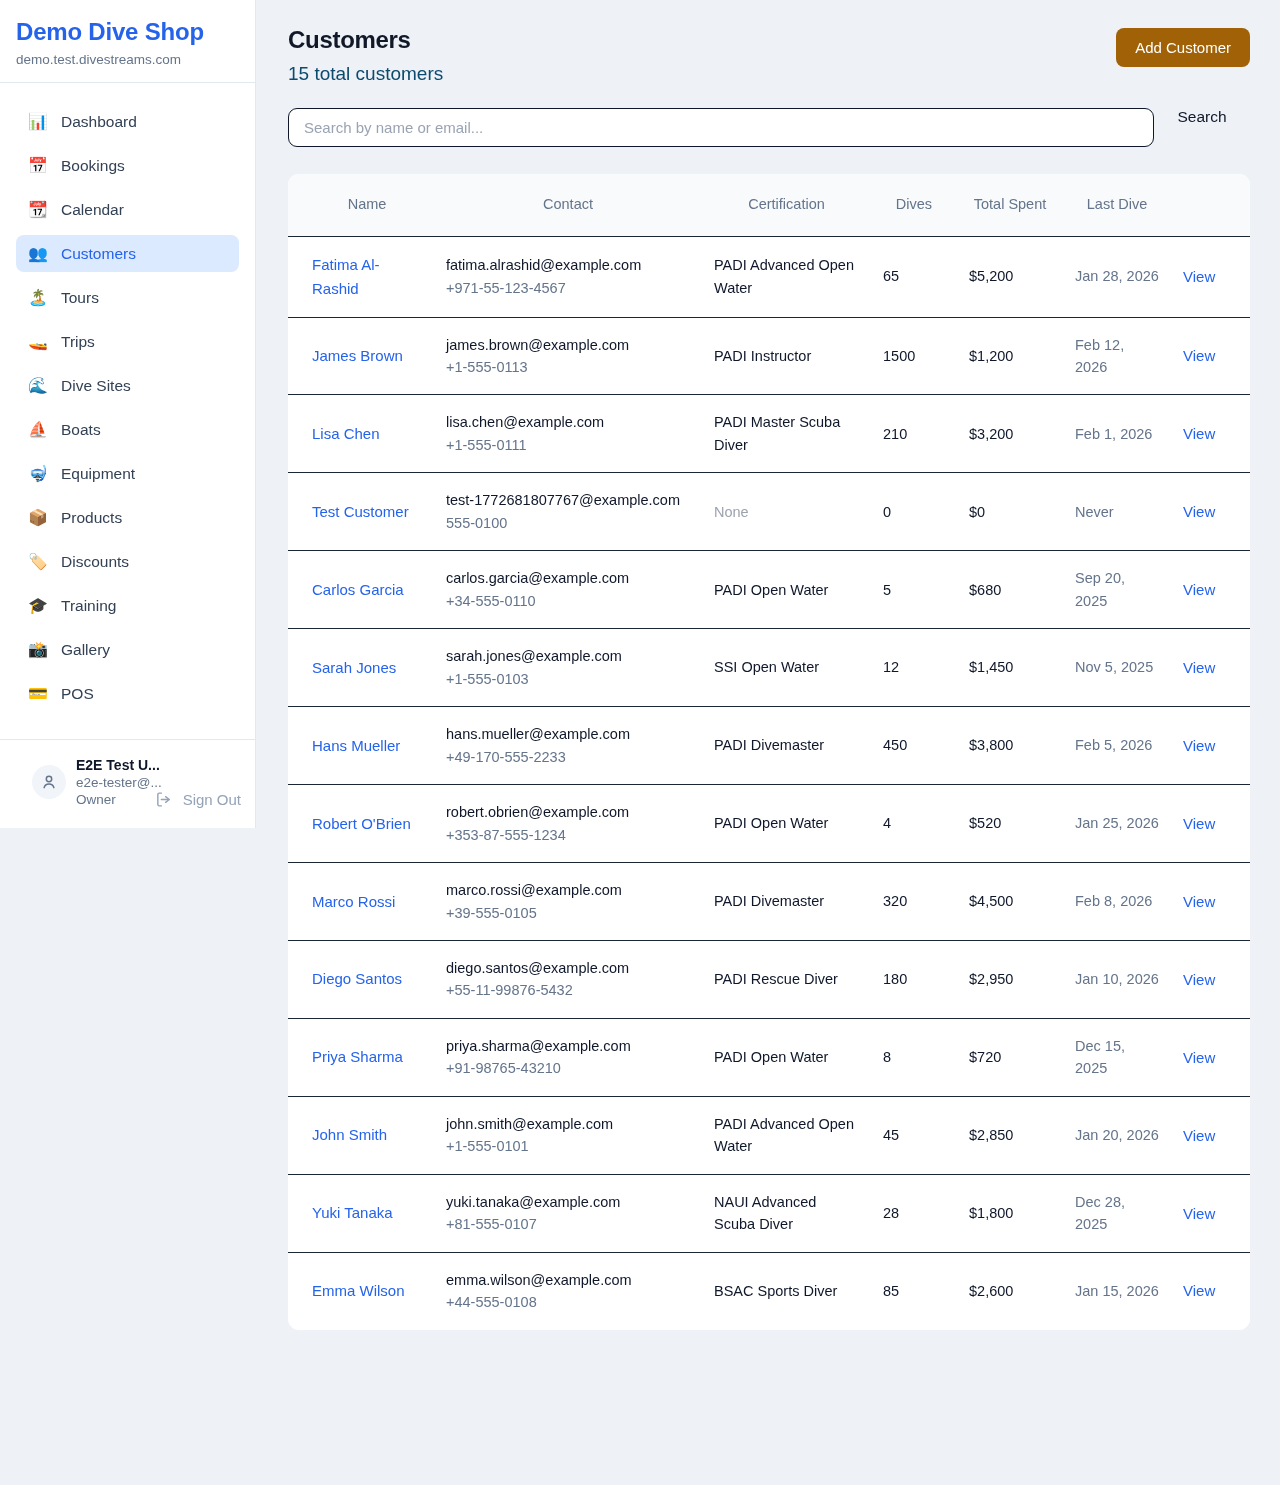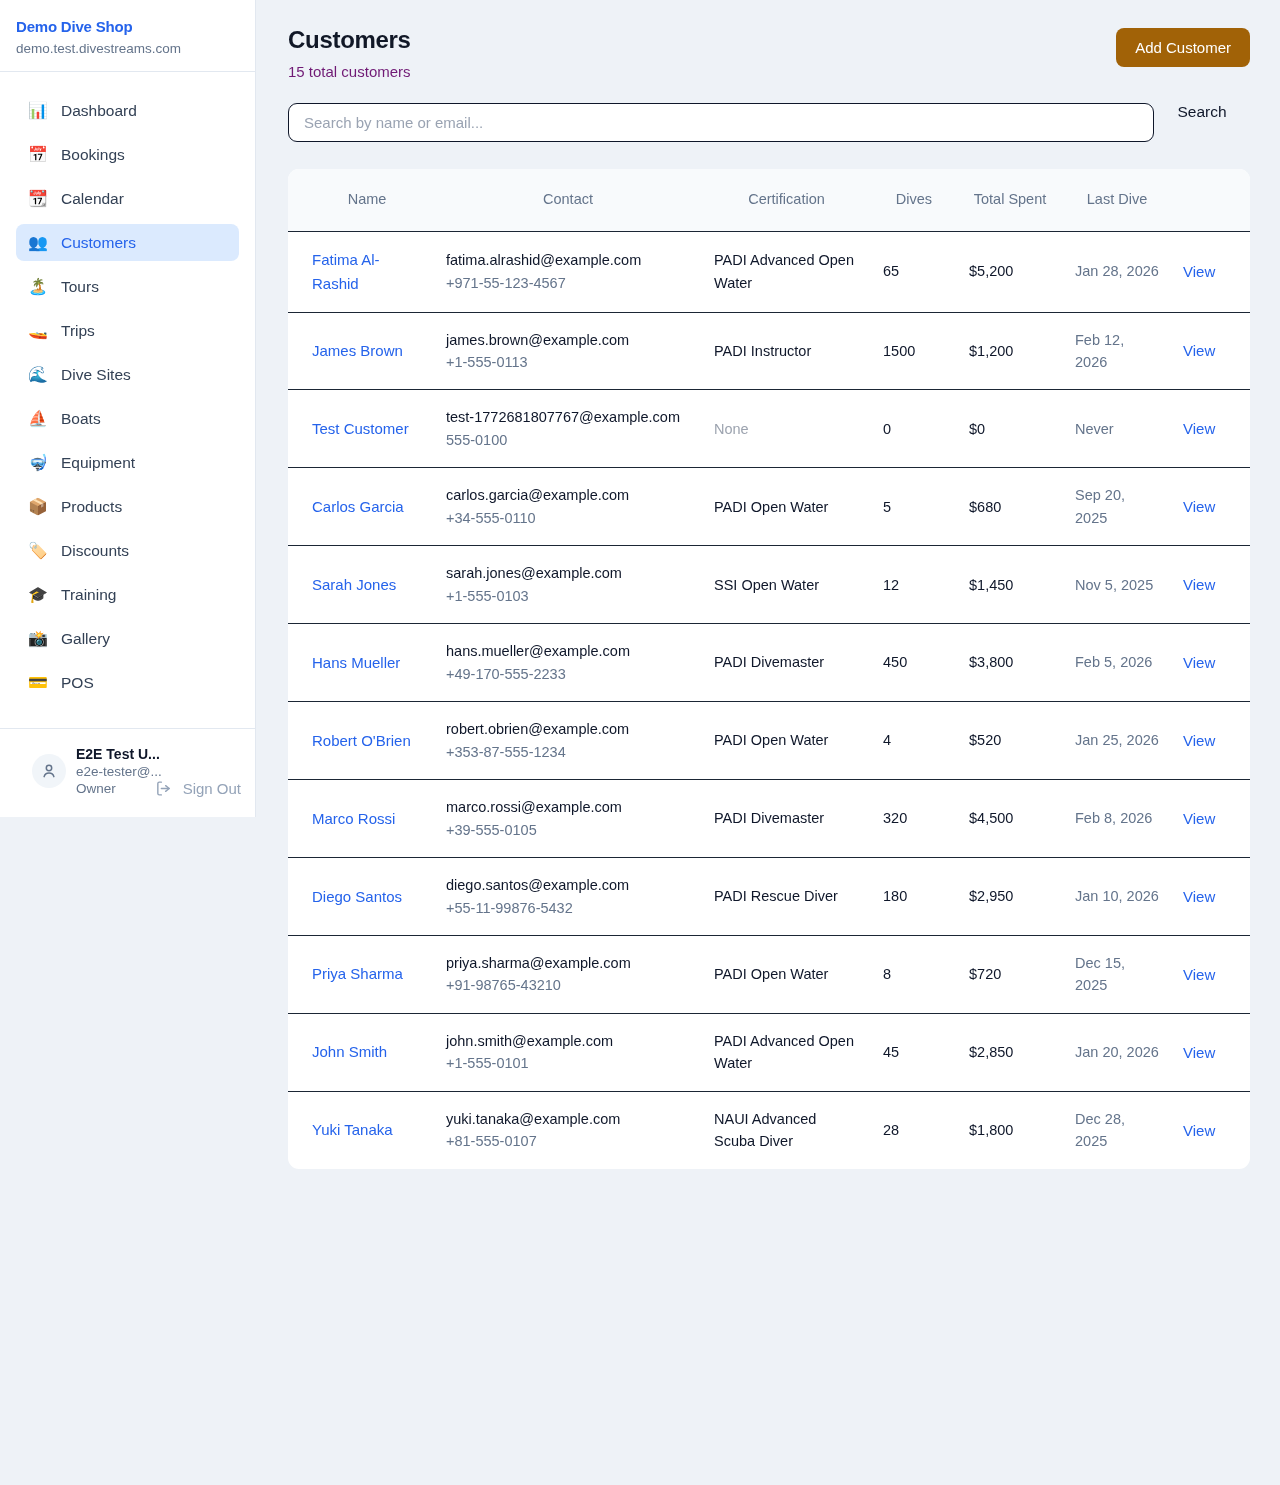--- a/index.html
+++ b/index.html
@@ -14,21 +14,21 @@
   .app { display: flex; align-items: flex-start; }
 
   
   .sidebar {
     width: 256px;
     background: #ffffff;
     border-right: 1px solid #e2e8f0;
     flex: none;
   }
   .sidebar-head { padding: 18px 16px 15px; border-bottom: 1px solid #e2e8f0; }
-  .shop-name { color: #2563eb; font-size: 15px; font-weight: 700; letter-spacing: -0.2px; }
+  .shop-name { color: #2563eb; font-size: 24px; font-weight: 700; letter-spacing: -0.2px; }
   .shop-domain { color: #64748b; font-size: 13.5px; margin-top: 6px; }
   .nav { padding: 20px 8px 6px; }
   .nav-item {
     display: flex; align-items: center; gap: 13px;
     padding: 9px 12px; margin: 0 8px 7px;
     border-radius: 8px;
     font-size: 15.5px; color: #334155;
     text-decoration: none; cursor: pointer;
   }
   .nav-item.active { background: #dbeafe; color: #2563eb; }
@@ -51,21 +51,21 @@
   .signout {
     display: flex; align-items: flex-end; gap: 11px;
     color: #94a3b8; font-size: 15px; background: none; border: none;
     cursor: pointer; font-family: inherit; flex: none; padding: 0; margin-top: 36px;
   }
 
   
   .main { flex: 1; padding: 26px 30px 26px 32px; min-width: 0; }
   .page-head { display: flex; align-items: flex-start; justify-content: space-between; }
   .page-title { font-size: 24px; font-weight: 800; color: #111827; letter-spacing: -0.3px; }
-  .page-subtitle { font-size: 15px; color: #701a75; margin-top: 9px; }
+  .page-subtitle { font-size: 19px; color: #0c4a6e; margin-top: 9px; }
   .btn-primary {
     background: #a16207; color: #ffffff; border: none;
     font-size: 15px; font-weight: 500; font-family: inherit;
     padding: 11px 19px; border-radius: 8px; cursor: pointer; margin-top: 2px;
   }
 
   .search-row { display: flex; align-items: flex-start; margin-top: 23px; }
   .search-input {
     flex: 1; height: 39px;
     border: 1px solid #0f172a; border-radius: 9px;
@@ -280,20 +280,36 @@
               </td>
               <td class="cell-cert">PADI Instructor</td>
               <td class="cell-dives">1500</td>
               <td class="cell-spent">$1,200</td>
               <td class="cell-last">Feb 12, 2026</td>
               <td class="cell-view">
                 <a class="view-link">View</a>
               </td>
             </tr>
 
+            <tr>
+              <td class="cell-name">
+                <a class="name-link">Lisa Chen</a>
+              </td>
+              <td class="cell-contact">
+                <div class="c-email">lisa.chen@example.com</div>
+                <div class="c-phone">+1-555-0111</div>
+              </td>
+              <td class="cell-cert">PADI Master Scuba Diver</td>
+              <td class="cell-dives">210</td>
+              <td class="cell-spent">$3,200</td>
+              <td class="cell-last">Feb 1, 2026</td>
+              <td class="cell-view">
+                <a class="view-link">View</a>
+              </td>
+            </tr>
 
             <tr>
               <td class="cell-name">
                 <a class="name-link">Test Customer</a>
               </td>
               <td class="cell-contact">
                 <div class="c-email">test-1772681807767@example.com</div>
                 <div class="c-phone">555-0100</div>
               </td>
               <td class="cell-cert muted">None</td>
@@ -451,19 +467,35 @@
               </td>
               <td class="cell-cert">NAUI Advanced Scuba Diver</td>
               <td class="cell-dives">28</td>
               <td class="cell-spent">$1,800</td>
               <td class="cell-last">Dec 28, 2025</td>
               <td class="cell-view">
                 <a class="view-link">View</a>
               </td>
             </tr>
 
+            <tr>
+              <td class="cell-name">
+                <a class="name-link">Emma Wilson</a>
+              </td>
+              <td class="cell-contact">
+                <div class="c-email">emma.wilson@example.com</div>
+                <div class="c-phone">+44-555-0108</div>
+              </td>
+              <td class="cell-cert">BSAC Sports Diver</td>
+              <td class="cell-dives">85</td>
+              <td class="cell-spent">$2,600</td>
+              <td class="cell-last">Jan 15, 2026</td>
+              <td class="cell-view">
+                <a class="view-link">View</a>
+              </td>
+            </tr>
 
           </tbody>
       </table>
     </div>
 
   </main>
 </div>
 
 </body></html>

